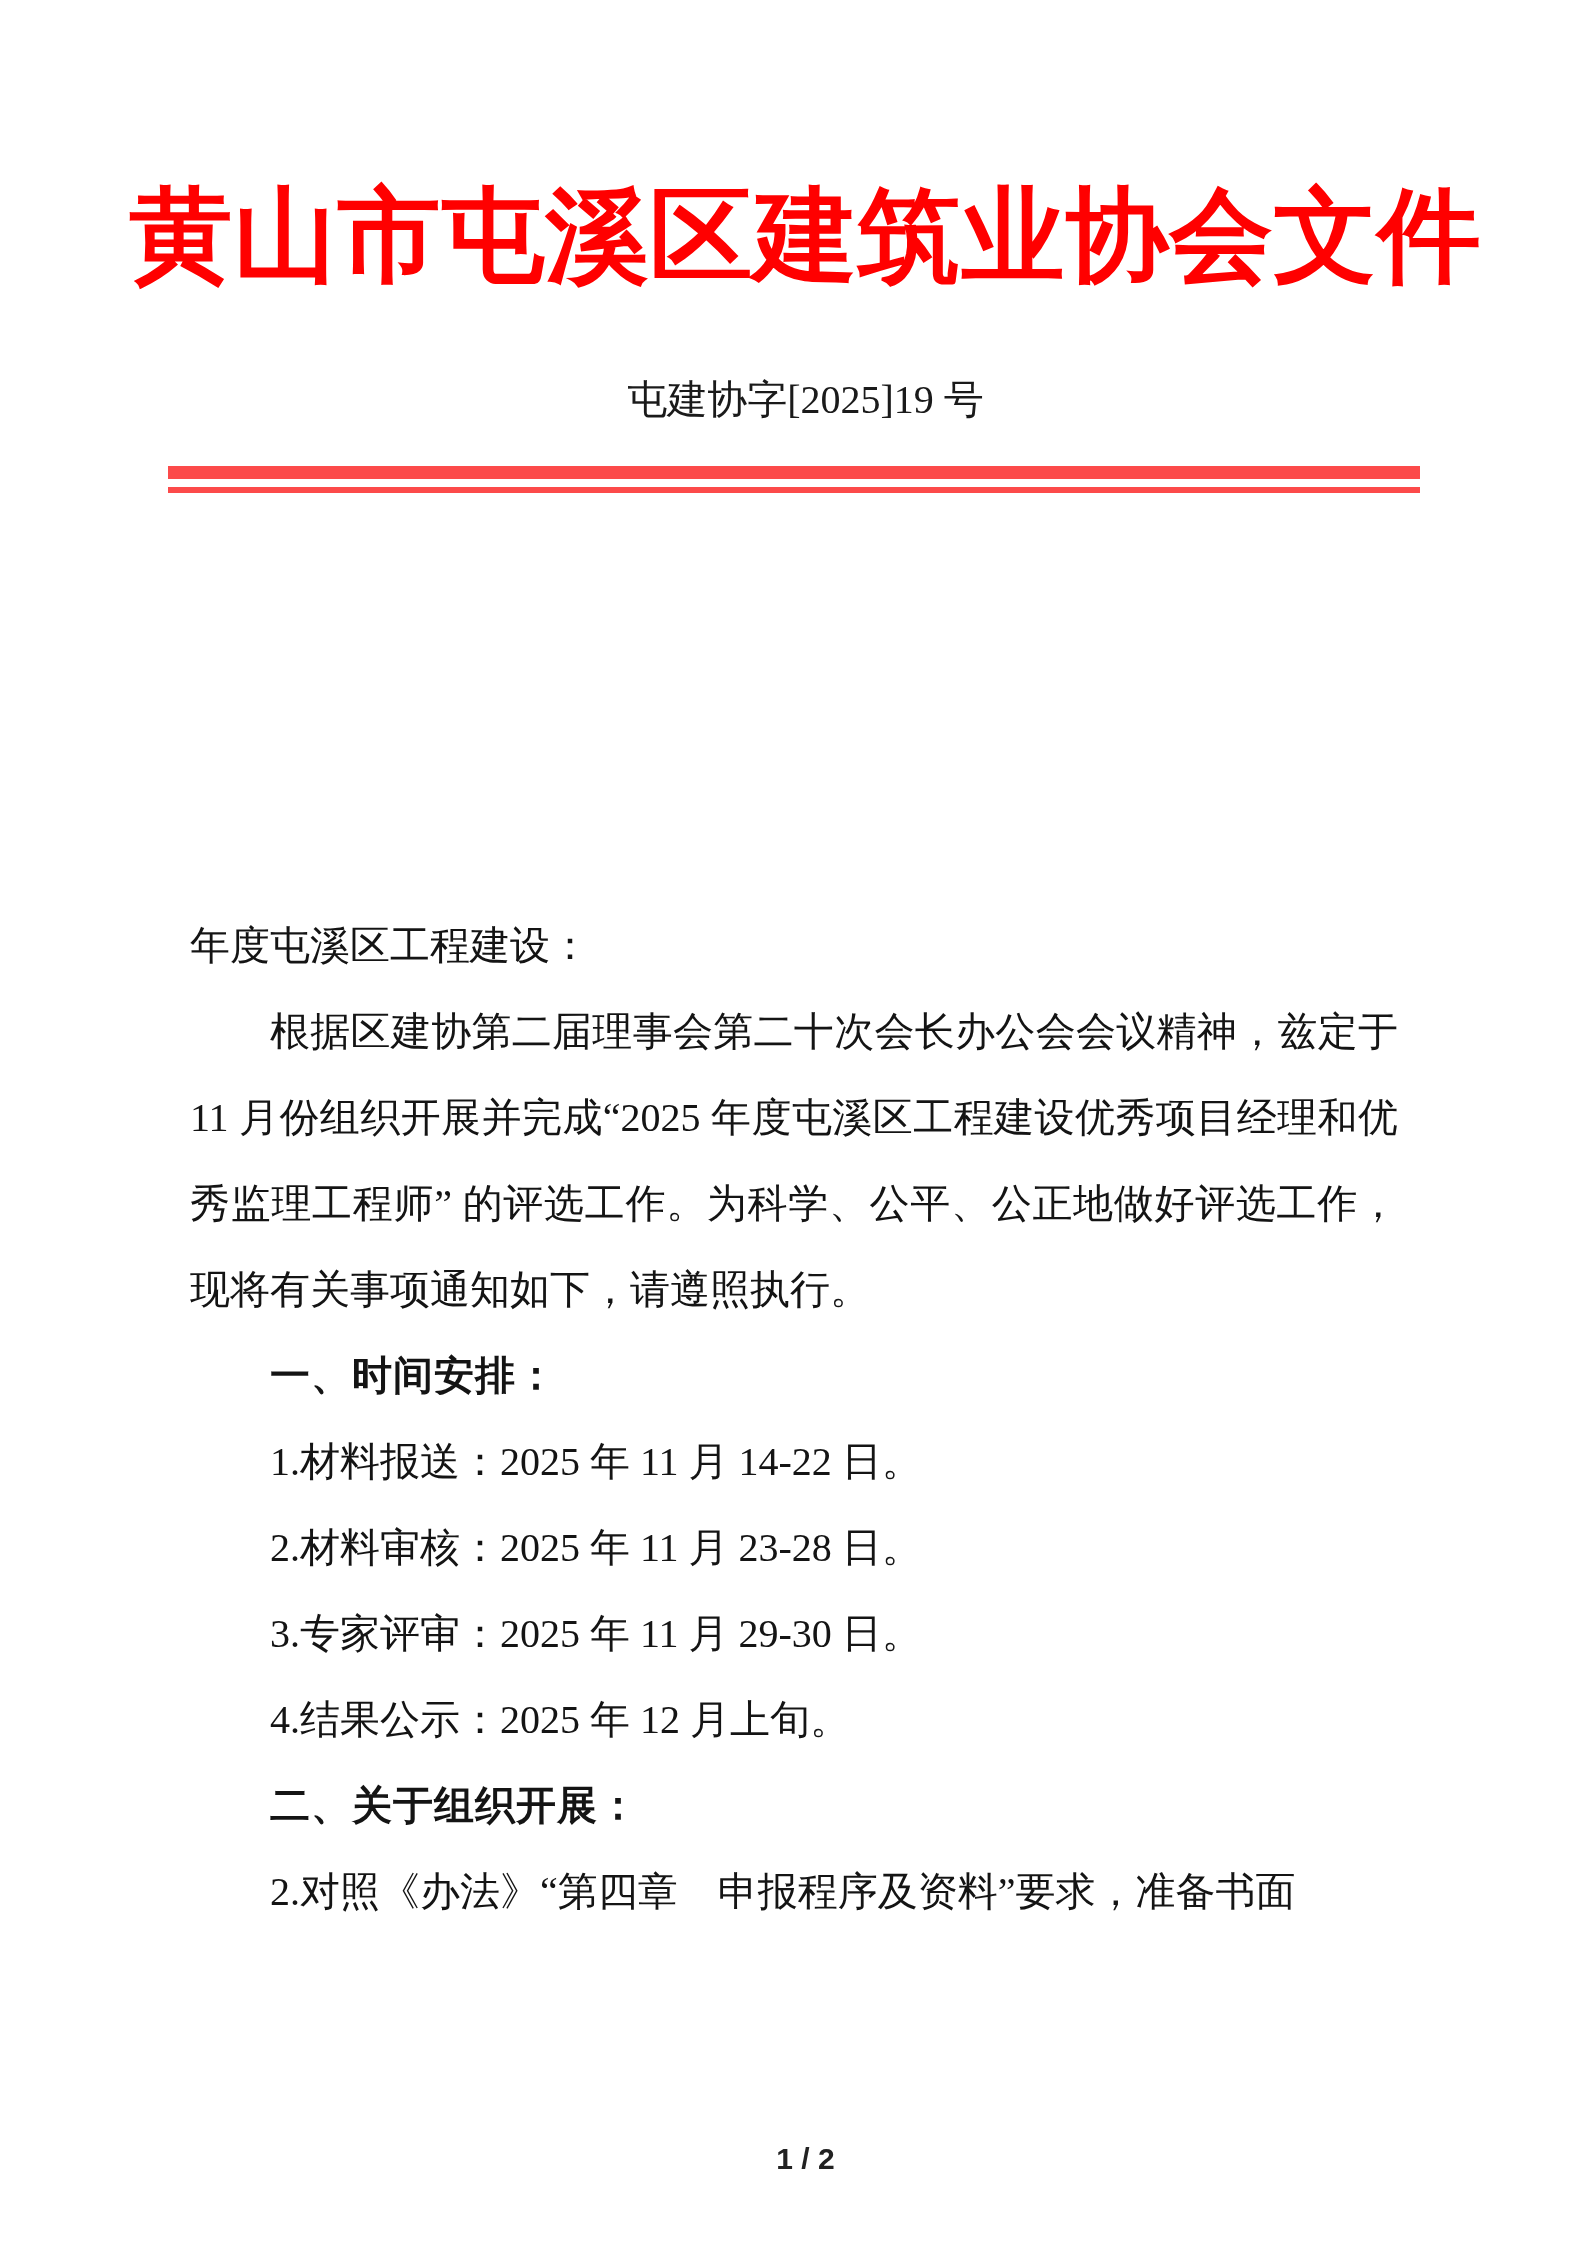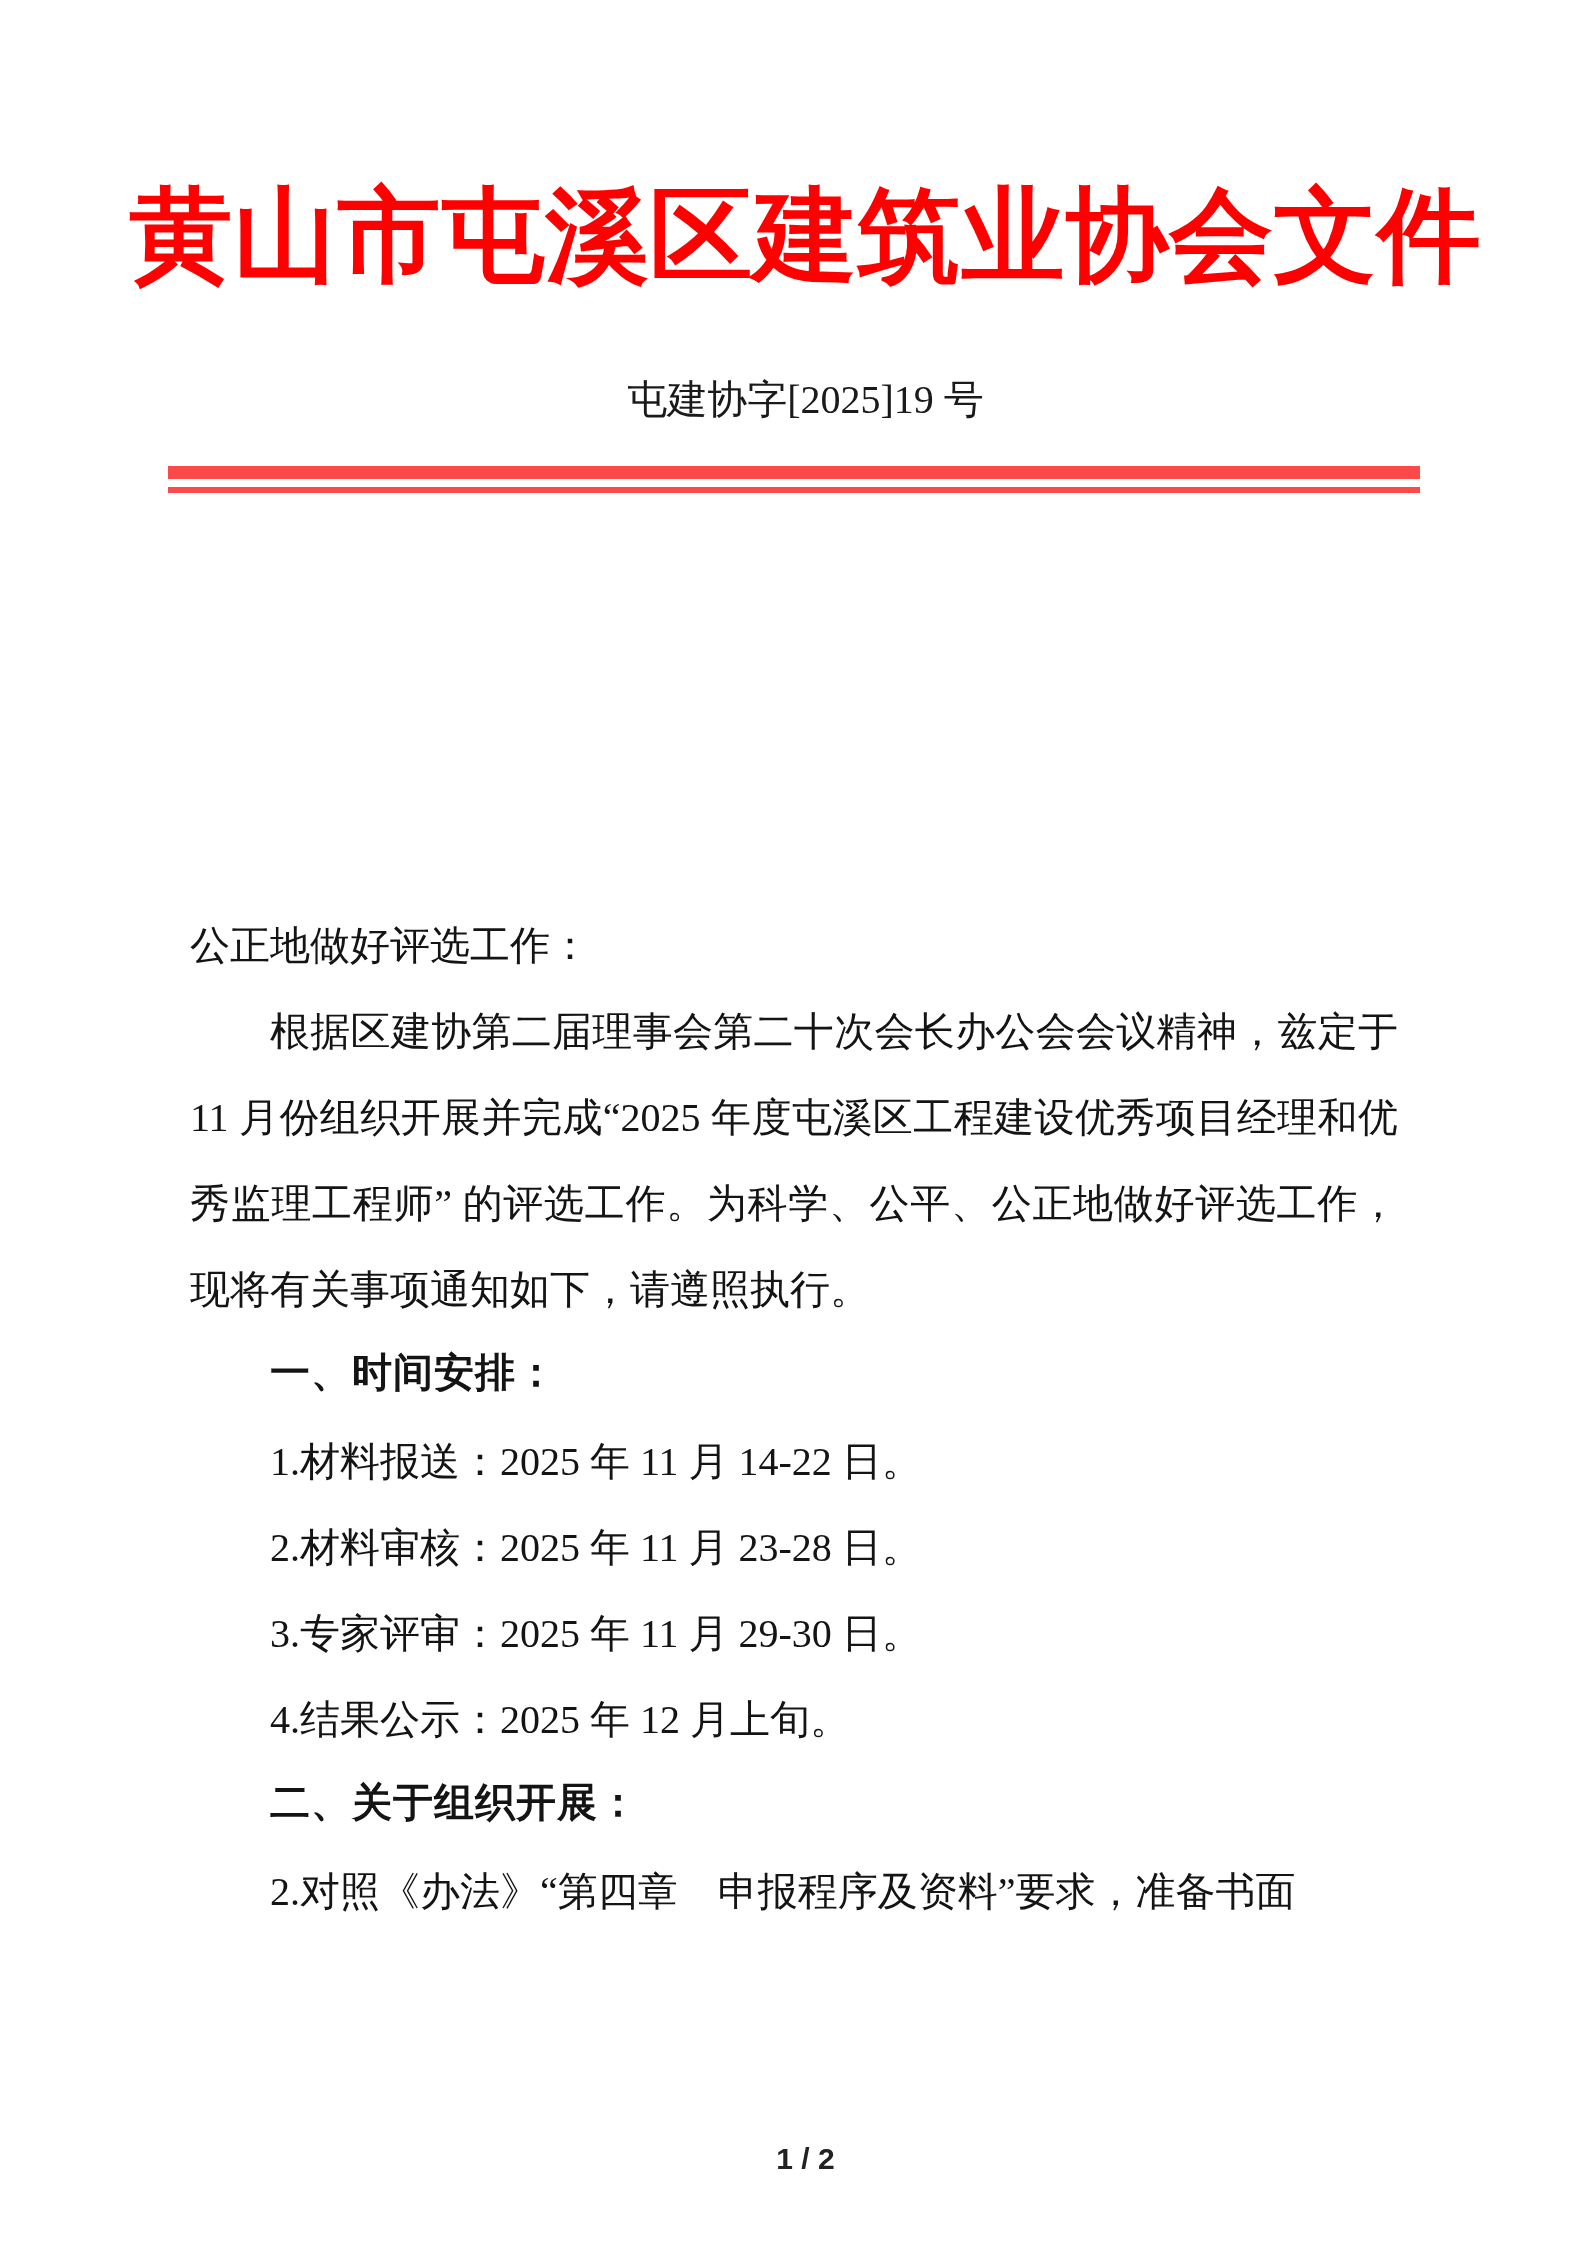--- a/index.html
+++ b/index.html
@@ -90,21 +90,21 @@
   }
   .salutation {
     text-indent: 0;
   }
   .para {
     text-indent: 2em;
   }
   .section-heading {
     text-indent: 2em;
     font-weight: bold;
-    font-family: Liberation Mono, monospace;
+    font-family: Liberation Serif, serif;
     letter-spacing: 1px;
   }
   .list-item {
     text-indent: 2em;
   }
 
   
   .page-footer {
     position: absolute;
     top: 2142px;
@@ -127,21 +127,21 @@
   <div class="doc-number">屯建协字[2025]19 号</div>
 
   <div class="red-rule">
     <div class="bar-thick"></div>
     <div class="bar-gap"></div>
     <div class="bar-thin"></div>
   </div>
 
 
   <div class="doc-body">
-    <div class="salutation">公正地做好评选工作：</div>
+    <div class="salutation">年度屯溪区工程建设：</div>
 
     <div class="para">根据区建协第二届理事会第二十次会长办公会会议精神，兹定于 11 月份组织开展并完成“2025 年度屯溪区工程建设优秀项目经理和优秀监理工程师” 的评选工作。为科学、公平、公正地做好评选工作，现将有关事项通知如下，请遵照执行。</div>
 
     <div class="section-heading">一、时间安排：</div>
 
     <div class="list-item">1.材料报送：2025 年 11 月 14-22 日。</div>
     <div class="list-item">2.材料审核：2025 年 11 月 23-28 日。</div>
     <div class="list-item">3.专家评审：2025 年 11 月 29-30 日。</div>
     <div class="list-item">4.结果公示：2025 年 12 月上旬。</div>
 

